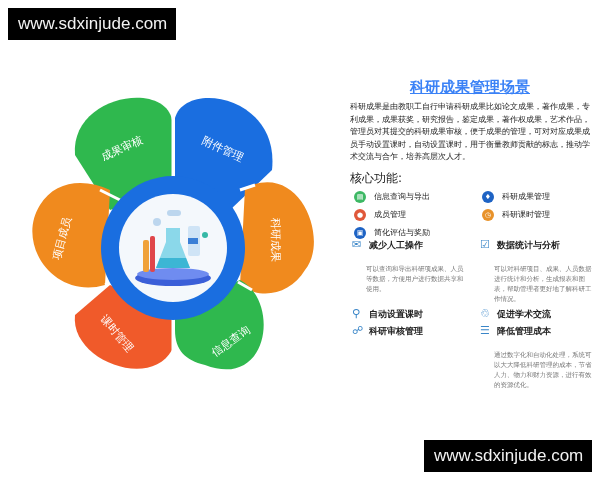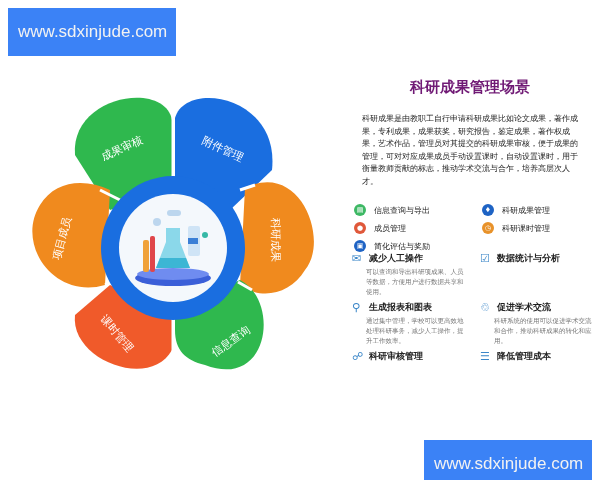--- a/index.html
+++ b/index.html
@@ -1,32 +1,32 @@
 <!DOCTYPE html>
 <html><head>
 <meta charset="utf-8">
 <style>
   html,body{margin:0;padding:0;}
   body{width:600px;height:480px;background:#ffffff;position:relative;overflow:hidden;font-family:"DejaVu Sans",sans-serif;}
-  .wm{position:absolute;background:#3b82f6;color:#f2f2f2;font-family:"Liberation Sans",sans-serif;font-size:17px;padding:8px 10px;height:32px;line-height:32px;}
+  .wm{position:absolute;background:#000000;color:#f2f2f2;font-family:"Liberation Sans",sans-serif;font-size:17px;padding:0 10px;height:32px;line-height:32px;}
   .wm.top{left:8px;top:8px;width:148px;}
   .wm.bot{left:424px;top:440px;width:148px;}
   .flower{position:absolute;left:0;top:60px;width:340px;height:340px;}
   .petal-label{font-family:"DejaVu Sans",sans-serif;font-size:11px;fill:#ffffff;}
   .right{position:absolute;left:346px;top:78px;width:248px;}
-  .title{text-align:center;color:#701a75;font-size:15px;font-weight:bold;margin:0 0 4px 0;}
-  .intro{font-size:8px;line-height:12.5px;color:#222;margin:16px;}
+  .title{text-align:center;color:#3b82f6;font-size:15px;font-weight:bold;margin:0 0 4px 0;text-decoration:underline;}
+  .intro{font-size:8px;line-height:12.5px;color:#222;margin:4px;}
   .h2{font-size:12px;color:#222;margin:6px 0 4px 4px;}
   .core{display:grid;grid-template-columns:128px 120px;row-gap:6px;margin-left:8px;}
   .core-item{display:flex;align-items:center;font-size:8px;color:#222;}
   .core-icon{width:12px;height:12px;border-radius:50%;margin-right:8px;display:inline-flex;align-items:center;justify-content:center;color:#fff;font-size:7px;}
   .feats{display:grid;grid-template-columns:128px 120px;row-gap:4px;margin-left:6px;}
   .feat-head{display:flex;align-items:center;font-size:9px;font-weight:bold;color:#222;}
   .feat-icon{width:14px;height:12px;margin-right:3px;color:#3a86c8;font-size:11px;line-height:12px;}
-  .feat-desc{font-size:6.5px;line-height:10px;color:#777;margin:2px 0 0 14px;width:98px;}
+  .feat-desc{font-size:6.5px;line-height:10px;color:#777;margin:12px 0 0 14px;width:98px;}
 </style>
 </head>
 <body>
 
 <div class="wm top">www.sdxinjude.com</div>
 
 <svg class="flower" viewBox="0 0 340 340">
 
   <g>
     <path d="M75 95 C70 35 165 20 172 60 L172 130 L110 150 Z" fill="#2fb84e"></path>
@@ -78,20 +78,21 @@
   <text class="petal-label" x="250" y="180" transform="rotate(90 272 180)">科研成果</text>
   <text class="petal-label" x="208" y="285" transform="rotate(-35 230 280)">信息查询</text>
   <text class="petal-label" x="95" y="280" transform="rotate(50 120 275)">课时管理</text>
   <text class="petal-label" x="40" y="185" transform="rotate(-75 60 180)">项目成员</text>
 </svg>
 
 <div class="right">
   <div class="title">科研成果管理场景</div>
   <p class="intro">科研成果是由教职工自行申请科研成果比如论文成果，著作成果，专利成果，成果获奖，研究报告，鉴定成果，著作权成果，艺术作品，管理员对其提交的科研成果审核，便于成果的管理，可对对应成果成员手动设置课时，自动设置课时，用于衡量教师贡献的标志，推动学术交流与合乍，培养高层次人才。</p>
 
+  <div class="h2">核心功能:</div>
   <div class="core">
     <div class="core-item">
       <span class="core-icon" style="background:#3db864">▤</span>
       <span>信息查询与导出</span>
     </div>
     <div class="core-item">
       <span class="core-icon" style="background:#1e63c4">♦</span>
       <span>科研成果管理</span>
     </div>
     <div class="core-item">
@@ -114,43 +115,43 @@
           <span class="feat-icon">✉</span>
           <span>减少人工操作</span>
         </div>
       <div class="feat-desc">可以查询和导出科研项成果、人员等数据，方便用户进行数据共享和使用。</div>
     </div>
     <div>
       <div class="feat-head">
           <span class="feat-icon">☑</span>
           <span>数据统计与分析</span>
         </div>
+      <div class="feat-desc">可以对科研项目、成果、人员数据进行统计和分析，生成报表和图表，帮助管理者更好地了解科研工作情况。</div>
     </div>
     <div>
       <div class="feat-head">
           <span class="feat-icon">⚲</span>
-          <span>生成报表和图表</span>
+          <span>自动设置课时</span>
         </div>
-      <div class="feat-desc">通过集中管理，学校可以更高效地处理科研事务，减少人工操作，提升工作效率。</div>
     </div>
     <div>
       <div class="feat-head">
           <span class="feat-icon">♲</span>
           <span>促进学术交流</span>
         </div>
-      <div class="feat-desc">科研系统的使用可以促进学术交流和合作，推动科研成果的转化和应用。</div>
     </div>
     <div>
       <div class="feat-head">
           <span class="feat-icon">☍</span>
           <span>科研审核管理</span>
         </div>
     </div>
     <div>
       <div class="feat-head">
           <span class="feat-icon">☰</span>
           <span>降低管理成本</span>
         </div>
+      <div class="feat-desc">通过数字化和自动化处理，系统可以大大降低科研管理的成本，节省人力、物力和财力资源，进行有效的资源优化。</div>
     </div>
   </div>
 </div>
 
 <div class="wm bot">www.sdxinjude.com</div>
 
 </body></html>

